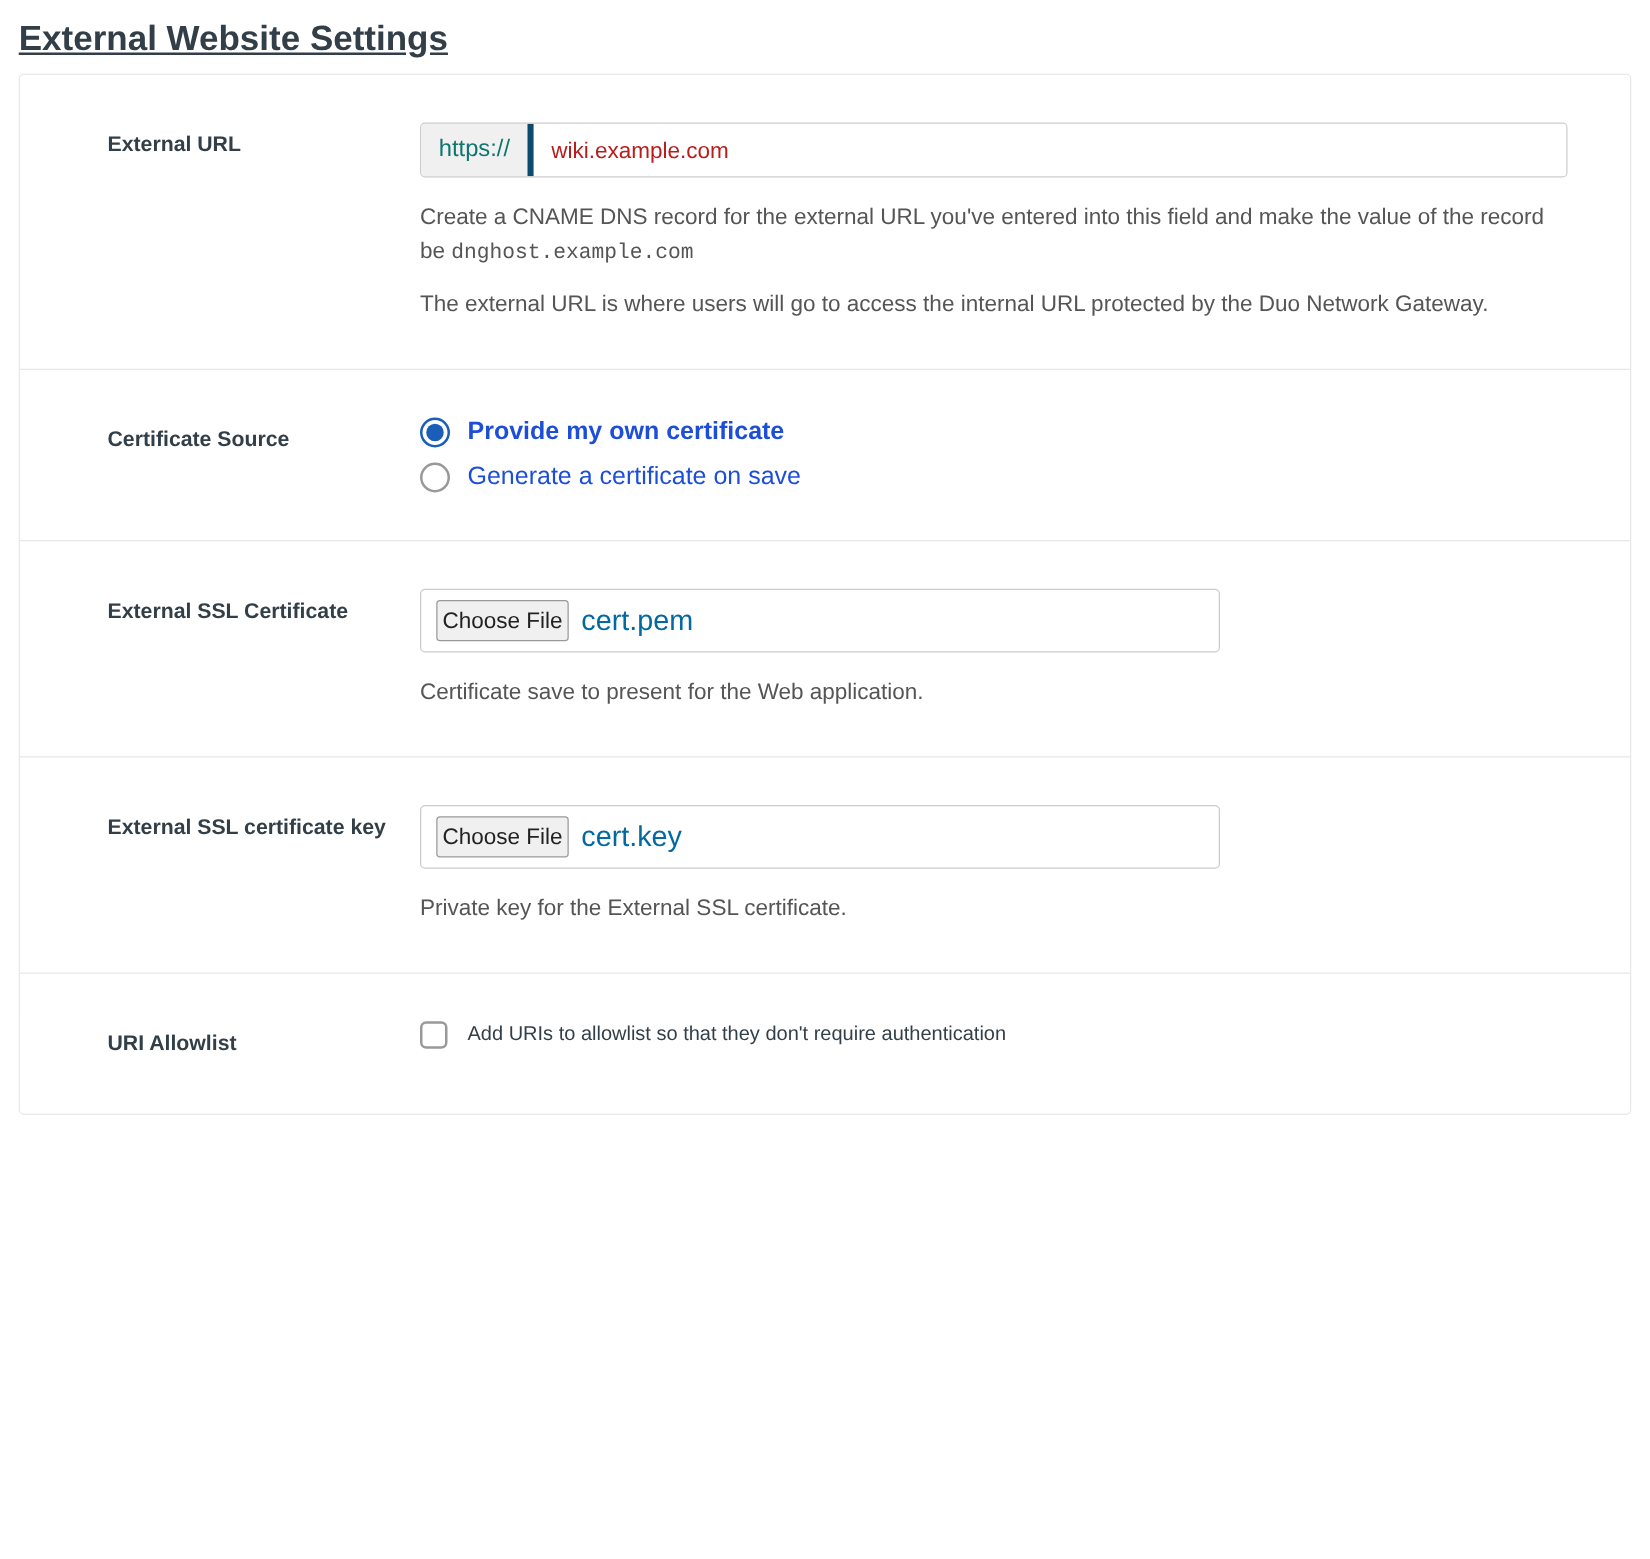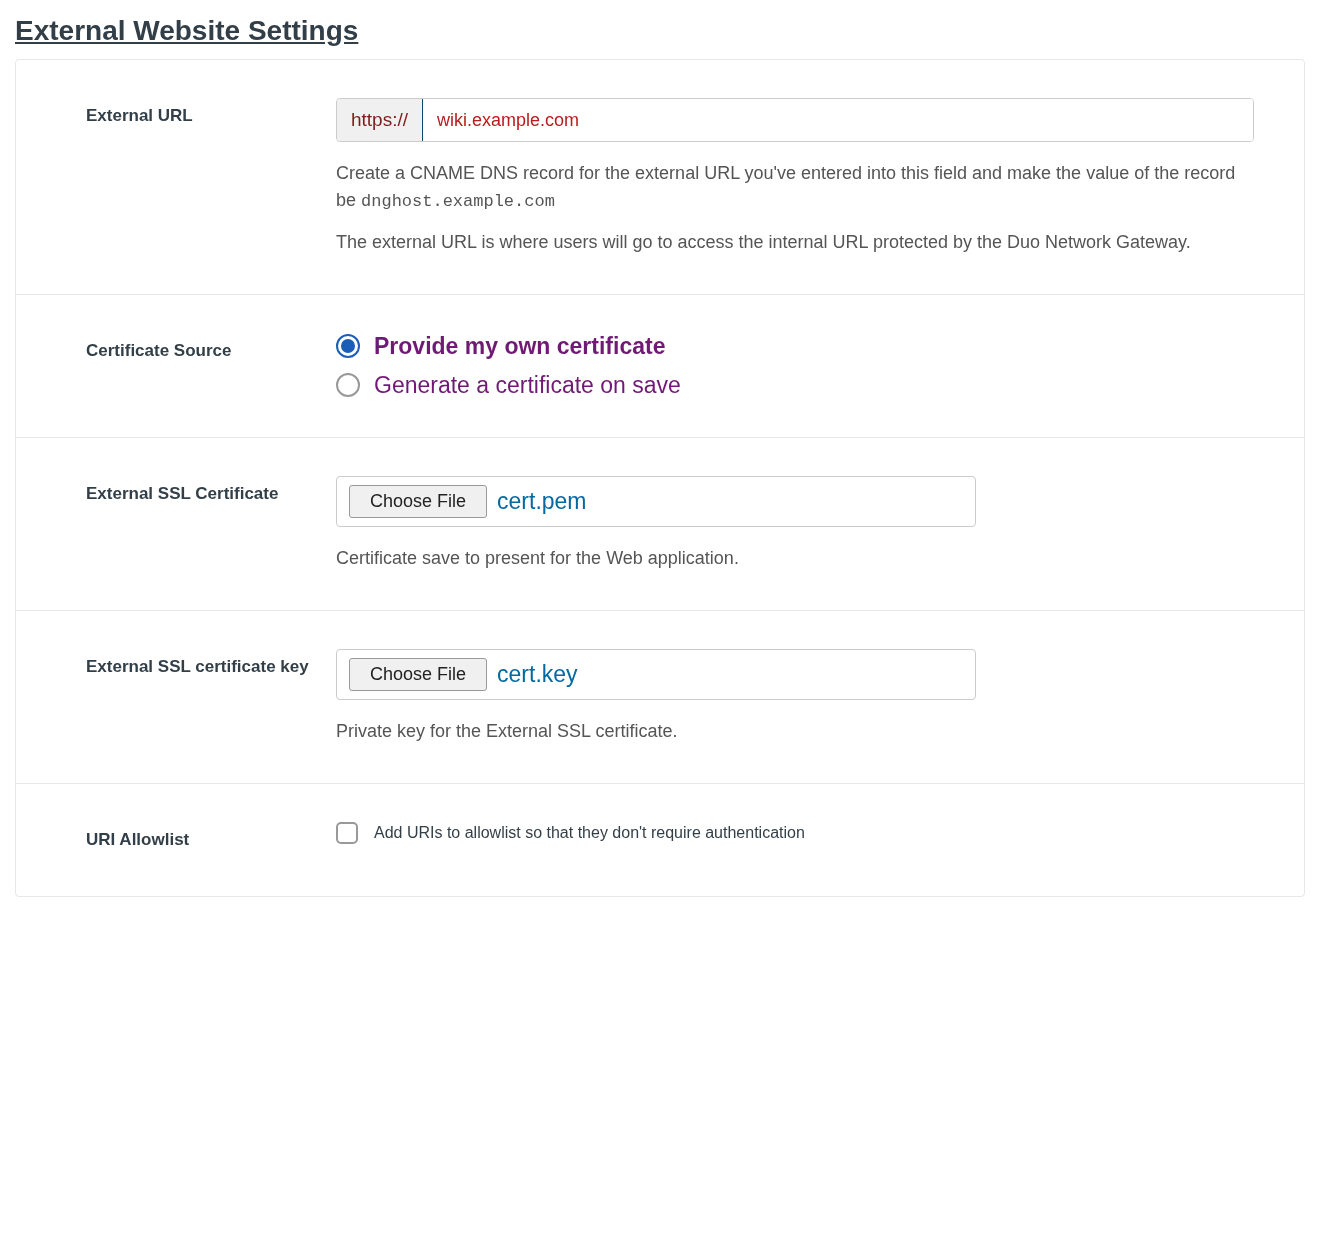--- a/index.html
+++ b/index.html
@@ -49,24 +49,24 @@
     }
     .input-group {
       display: flex;
       border: 1px solid #ccc;
       border-radius: 4px;
       overflow: hidden;
       margin-bottom: 18px;
     }
     .input-prefix {
       background: #f0f0f0;
-      border-right: 1px solid #0c4a6e;
+      border-right: 5px solid #0c4a6e;
       padding: 10px 14px;
       font-size: 19px;
-      color: #7f1d1d;
+      color: #0f766e;
     }
     .input-field {
       flex: 1;
       border: none;
       padding: 10px 14px;
       font-size: 18px;
       color: #b91c1c;
       outline: none;
     }
     .help-text {
@@ -106,40 +106,40 @@
     .radio-circle.selected {
       border-color: #1a5eb8;
     }
     .radio-dot {
       width: 14px;
       height: 14px;
       background: #1a5eb8;
       border-radius: 50%;
     }
     .radio-label {
-      font-size: 23px;
-      color: #701a75;
+      font-size: 20px;
+      color: #1d4ed8;
     }
     .radio-label.selected {
       font-weight: 700;
     }
     .file-input-wrapper {
       display: flex;
       align-items: center;
       border: 1px solid #ccc;
       border-radius: 4px;
       padding: 8px 12px;
       margin-bottom: 18px;
       width: 640px;
     }
     .choose-file-btn {
       background: #f0f0f0;
       border: 1px solid #999;
       border-radius: 3px;
-      padding: 5px 20px;
+      padding: 5px 4px;
       font-size: 18px;
       color: #222;
       cursor: pointer;
       margin-right: 10px;
     }
     .file-name {
       font-size: 23px;
       color: #0369a1;
     }
     .checkbox-row {

